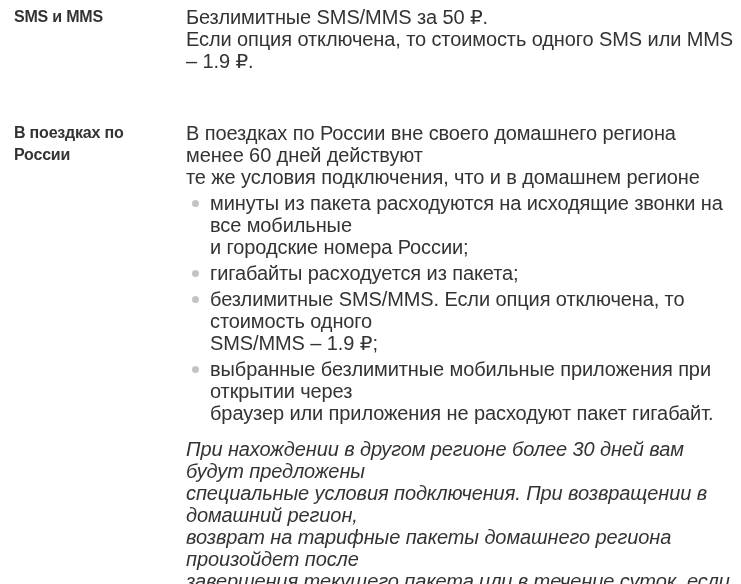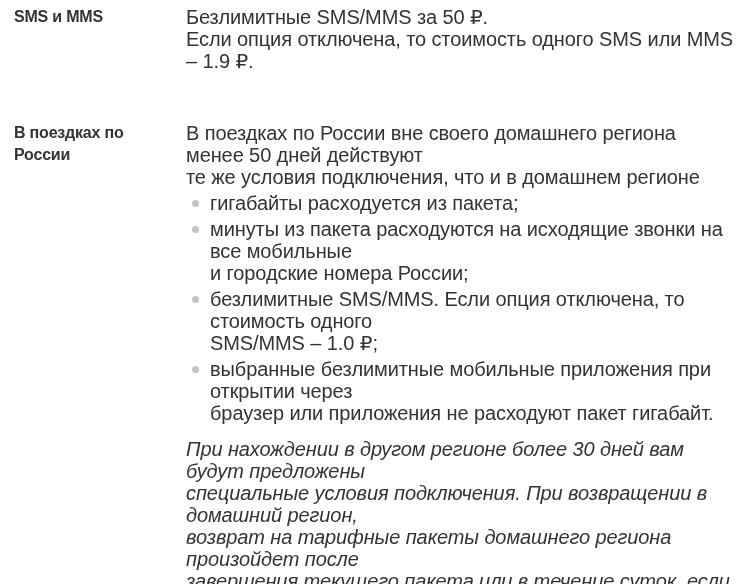--- a/index.html
+++ b/index.html
@@ -76,28 +76,28 @@
     <div class="label-col">SMS и MMS</div>
     <div class="content-col">
       <p>Безлимитные SMS/MMS за 50 ₽.
 Если опция отключена, то стоимость одного SMS или MMS – 1.9 ₽.</p>
     </div>
   </section>
 
   <section class="row">
     <div class="label-col">В поездках по России</div>
     <div class="content-col">
-      <p>В поездках по России вне своего домашнего региона менее 50 дней действуют
+      <p>В поездках по России вне своего домашнего региона менее 60 дней действуют
 те же условия подключения, что и в домашнем регионе</p>
       <ul class="bullet-list">
-        <li>гигабайты расходуется из пакета;</li>
         <li>минуты из пакета расходуются на исходящие звонки на все мобильные
 и городские номера России;</li>
+        <li>гигабайты расходуется из пакета;</li>
         <li>безлимитные SMS/MMS. Если опция отключена, то стоимость одного
-SMS/MMS – 1.0 ₽;</li>
+SMS/MMS – 1.9 ₽;</li>
         <li>выбранные безлимитные мобильные приложения при открытии через
 браузер или приложения не расходуют пакет гигабайт.</li>
       </ul>
       <p class="outro">При нахождении в другом регионе более 30 дней вам будут предложены
 специальные условия подключения. При возвращении в домашний регион,
 возврат на тарифные пакеты домашнего региона произойдет после
 завершения текущего пакета или в течение суток, если пакет не был
 подключен.</p>
     </div>
   </section>

